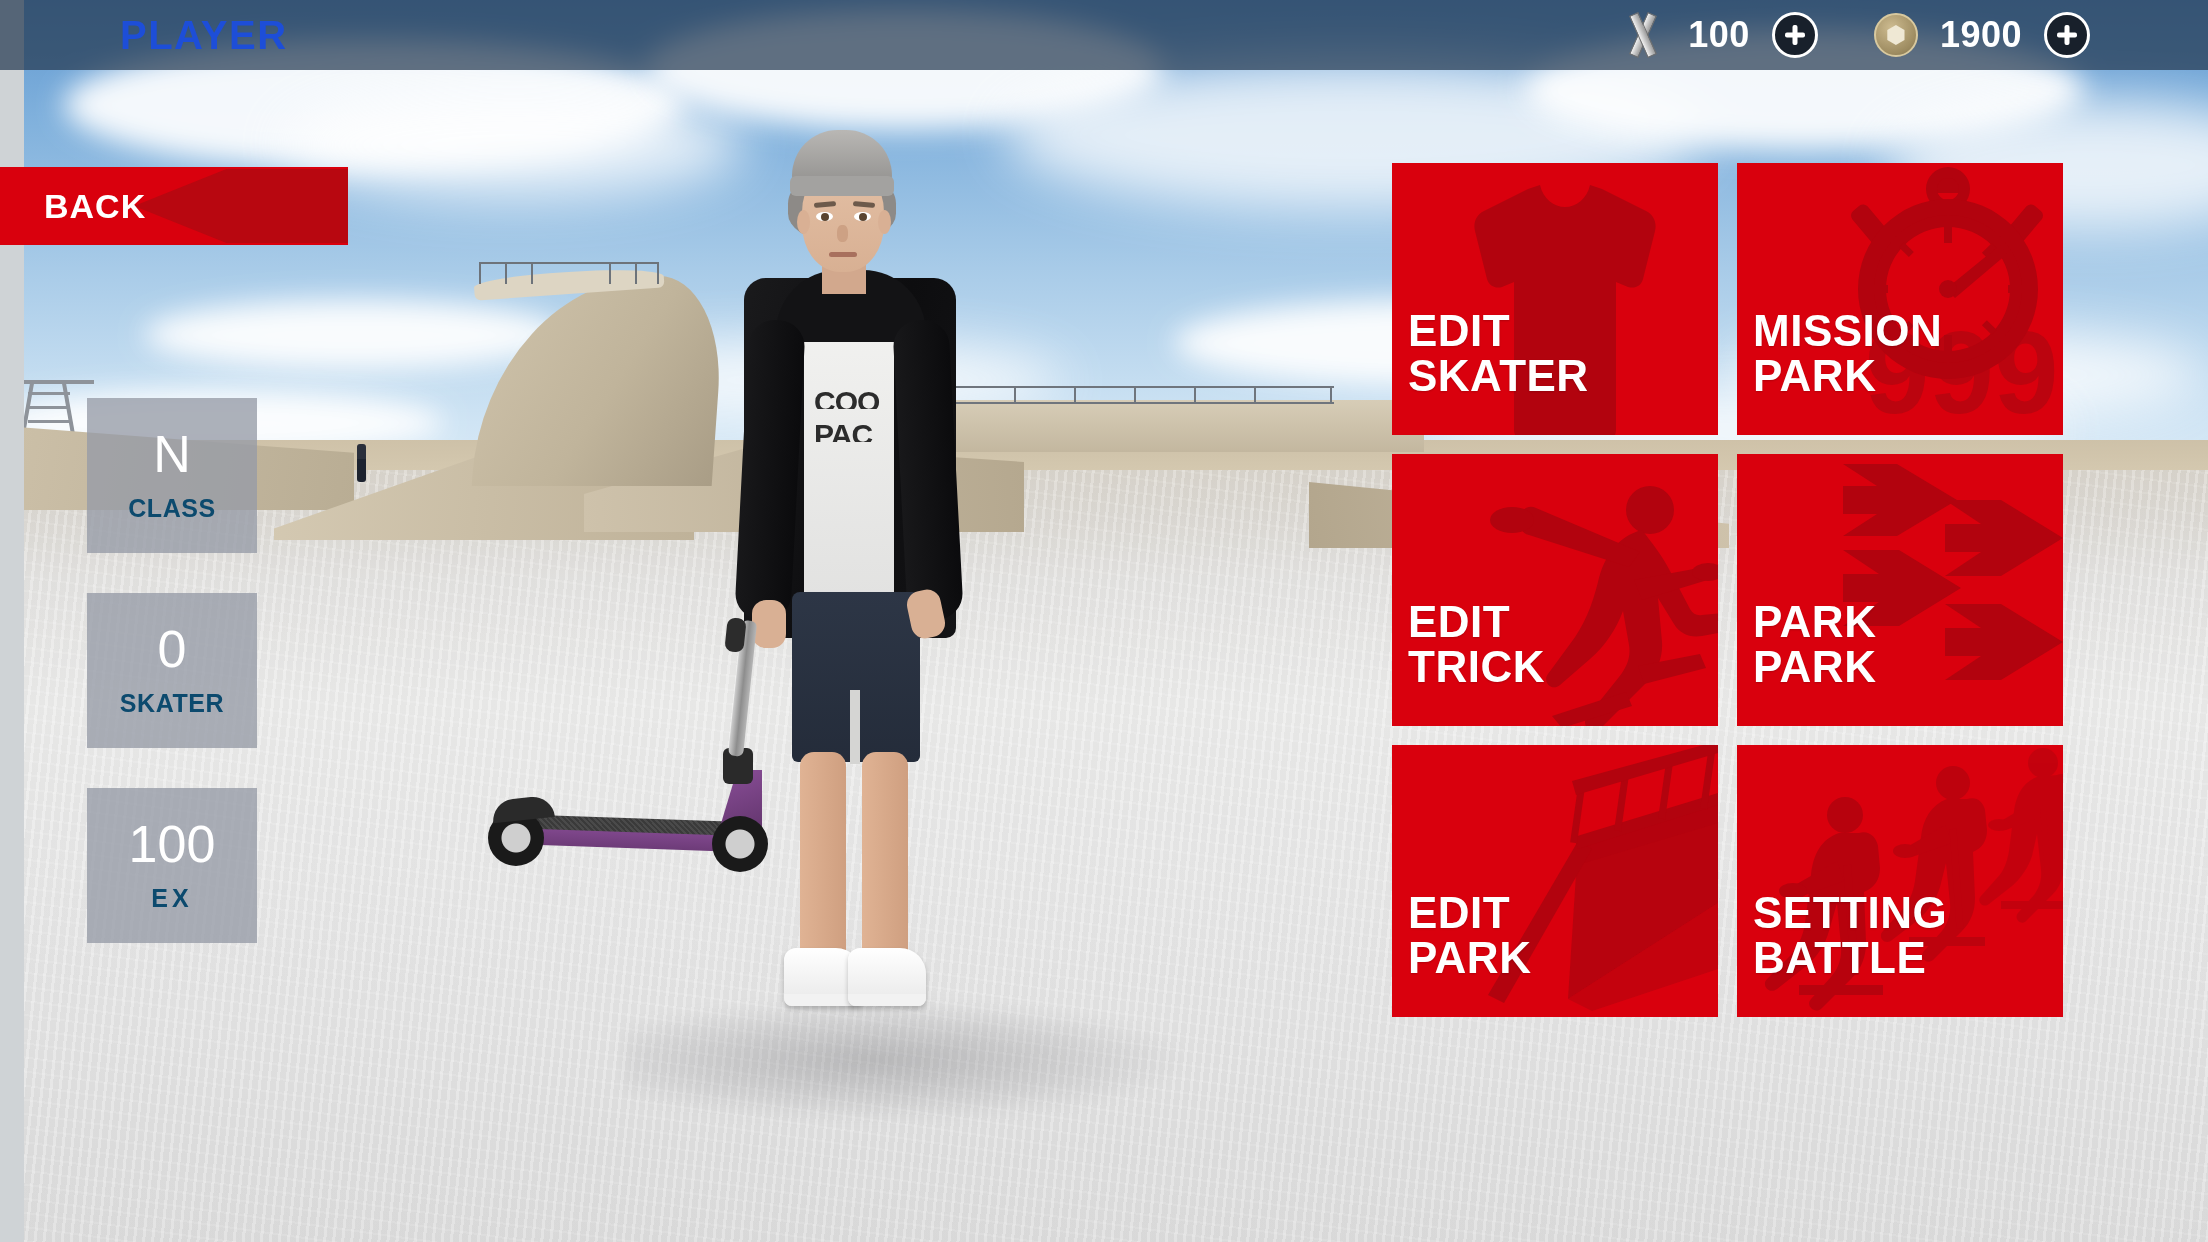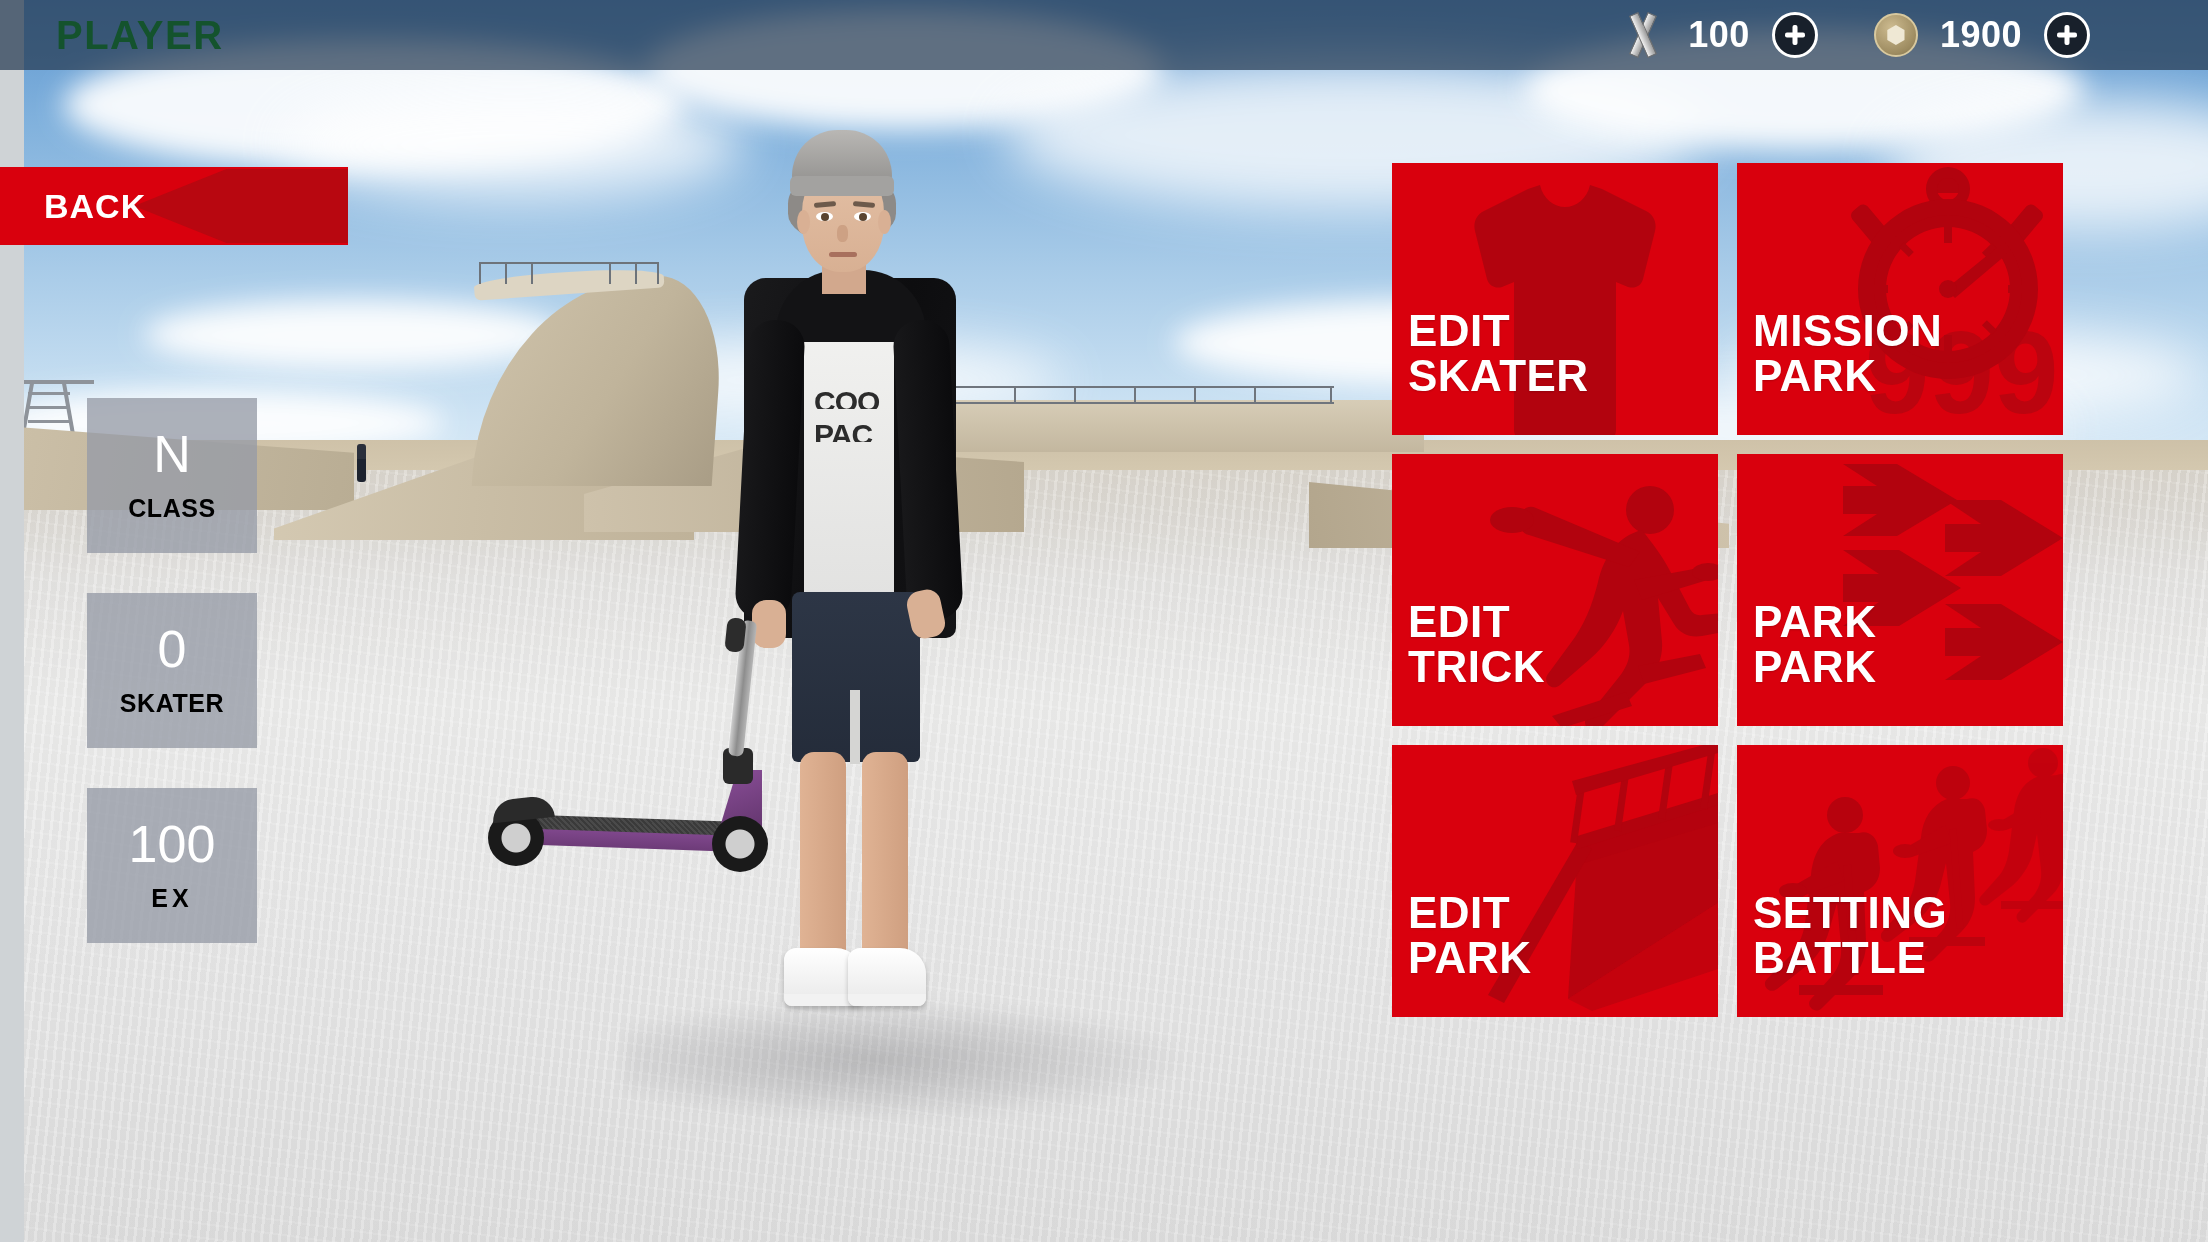--- a/index.html
+++ b/index.html
@@ -146,22 +146,22 @@
   .wheel.back { left:4px; top:180px; }
   .fender { position:absolute; left:8px; top:168px; width:62px; height:22px; background:#2a2a2a; border-radius:30px 30px 0 0; transform:rotate(-6deg); }
 
   
   #topbar {
     position:absolute; left:0; top:0; width:2208px; height:70px;
     background:rgba(38,58,82,.72);
     display:flex; align-items:center;
   }
   #topbar .title {
-    color:#14532d; font-size:40px; font-weight:700; letter-spacing:1.5px;
-    margin-left:56px;
+    color:#1d4ed8; font-size:40px; font-weight:700; letter-spacing:1.5px;
+    margin-left:120px;
   }
   .currencies { margin-left:auto; display:flex; align-items:center; gap:56px; margin-right:118px; }
   .cur { display:flex; align-items:center; gap:22px; }
   .cur .val { color:#ffffff; font-size:36px; font-weight:700; letter-spacing:.5px; }
   .xlogo { width:46px; height:42px; position:relative; }
   .xlogo span { position:absolute; left:18px; top:-2px; width:10px; height:46px; background:linear-gradient(to right,#f2f2f2,#9a9a9a); border:1px solid #6f6f6f; }
   .xlogo span:first-child { transform:rotate(24deg) } .xlogo span:last-child { transform:rotate(-24deg) }
   .coin { width:44px; height:44px; border-radius:50%; background:radial-gradient(circle at 38% 32%,#cdbb90,#9d8b60 70%,#7d6e4b); border:2px solid #d8c99f; display:flex; align-items:center; justify-content:center; }
   .coin i { width:20px; height:20px; background:#efe8d4; clip-path:polygon(50% 0,93% 25%,93% 75%,50% 100%,7% 75%,7% 25%); }
   .plus { width:46px; height:46px; border-radius:50%; background:#18202b; border:3px solid #ffffff; position:relative; cursor:pointer; }
@@ -181,21 +181,21 @@
     clip-path:polygon(42% 0,100% 0,100% 100%,42% 100%,0 50%);
   }
 
   #stats { position:absolute; left:87px; top:398px; width:170px; }
   .stat {
     width:170px; height:155px; background:rgba(150,155,166,.78);
     display:flex; flex-direction:column; align-items:center; justify-content:center;
     margin-bottom:40px; cursor:pointer;
   }
   .stat .big { color:#ffffff; font-size:52px; font-weight:400; line-height:1; }
-  .stat .cap { color:#000000; font-size:25px; font-weight:700; margin-top:14px; letter-spacing:.6px; }
+  .stat .cap { color:#0c4a6e; font-size:25px; font-weight:700; margin-top:14px; letter-spacing:.6px; }
   .stat .cap.sp { letter-spacing:4px; }
   .gear { width:58px; height:58px; position:relative; }
   .gear .ring { position:absolute; left:9px; top:9px; width:40px; height:40px; border:7px solid #e7e9ee; border-radius:50%; }
   .gear i { position:absolute; left:24px; top:-2px; width:11px; height:62px; background:#e7e9ee; border-radius:3px; transform-origin:50% 50%; }
 
   #menu-grid {
     position:absolute; left:1392px; top:163px;
     display:grid; grid-template-columns:326px 326px; grid-template-rows:272px 272px 272px;
     gap:19px 19px;
   }

